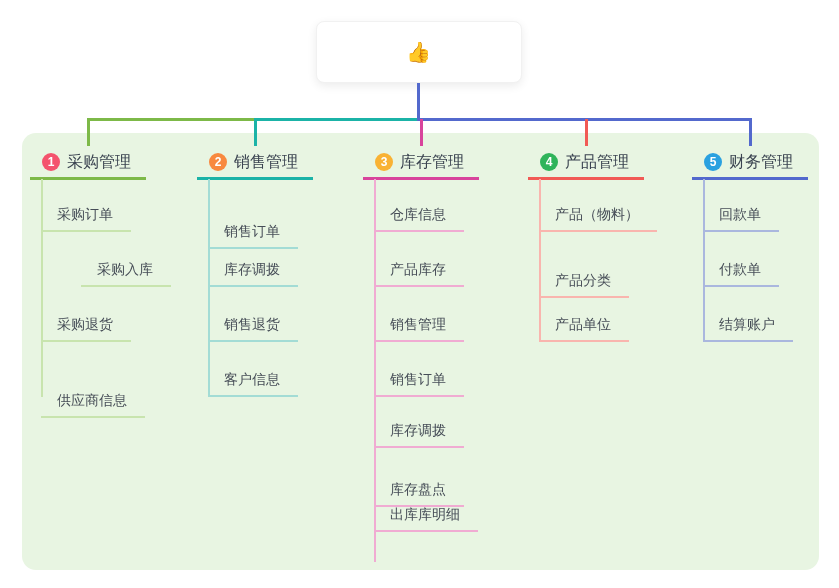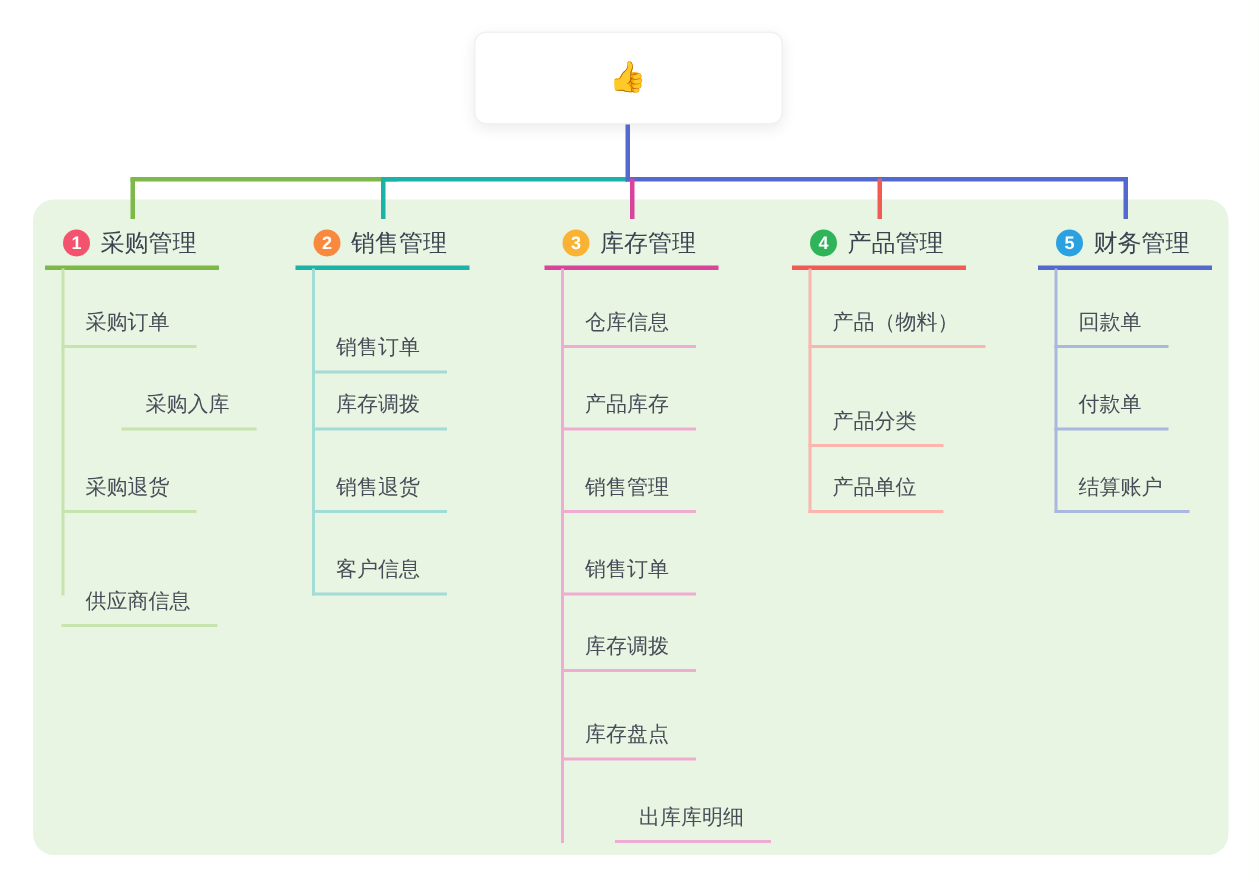--- a/index.html
+++ b/index.html
@@ -67,21 +67,21 @@
         <span class="badge" style="background: rgb(249, 178, 51);">3</span>
         <span>库存管理</span>
       </div>
       <div class="trunk" style="left: 374px; top: 179px; height: 383px; background: rgb(240, 171, 210);"></div>
       <div class="child" style="left: 374px; top: 204px; border-bottom: 2px solid rgb(240, 171, 210);">仓库信息</div>
       <div class="child" style="left: 374px; top: 259px; border-bottom: 2px solid rgb(240, 171, 210);">产品库存</div>
       <div class="child" style="left: 374px; top: 314px; border-bottom: 2px solid rgb(240, 171, 210);">销售管理</div>
       <div class="child" style="left: 374px; top: 369px; border-bottom: 2px solid rgb(240, 171, 210);">销售订单</div>
       <div class="child" style="left: 374px; top: 420px; border-bottom: 2px solid rgb(240, 171, 210);">库存调拨</div>
       <div class="child" style="left: 374px; top: 479px; border-bottom: 2px solid rgb(240, 171, 210);">库存盘点</div>
-      <div class="child" style="left: 374px; top: 534px; border-bottom: 2px solid rgb(240, 171, 210); margin-left: 36px;">出库库明细</div>
+      <div class="child" style="left: 374px; top: 504px; border-bottom: 2px solid rgb(240, 171, 210);">出库库明细</div>
       <div class="branch-title" style="left: 528px; top: 147px; width: 104px; border-bottom: 3px solid rgb(241, 90, 85);">
         <span class="badge" style="background: rgb(47, 180, 90);">4</span>
         <span>产品管理</span>
       </div>
       <div class="trunk" style="left: 539px; top: 179px; height: 163px; background: rgb(249, 181, 174);"></div>
       <div class="child" style="left: 539px; top: 204px; border-bottom: 2px solid rgb(249, 181, 174);">产品（物料）</div>
       <div class="child" style="left: 539px; top: 270px; border-bottom: 2px solid rgb(249, 181, 174);">产品分类</div>
       <div class="child" style="left: 539px; top: 314px; border-bottom: 2px solid rgb(249, 181, 174);">产品单位</div>
       <div class="branch-title" style="left: 692px; top: 147px; width: 104px; border-bottom: 3px solid rgb(83, 105, 205);">
         <span class="badge" style="background: rgb(42, 161, 224);">5</span>

